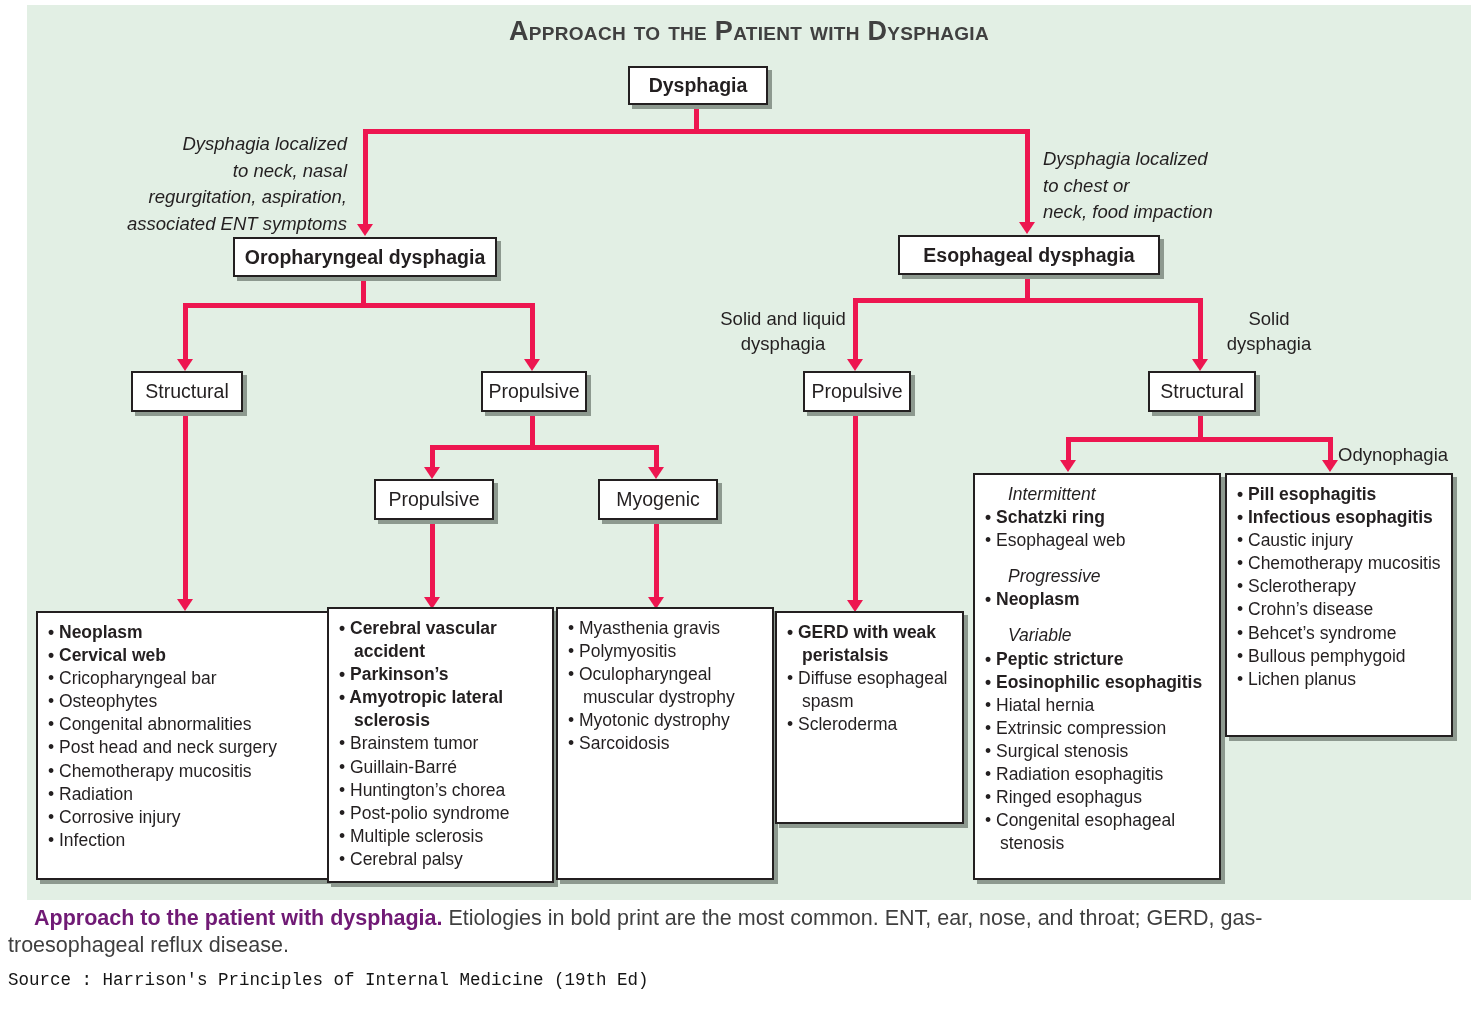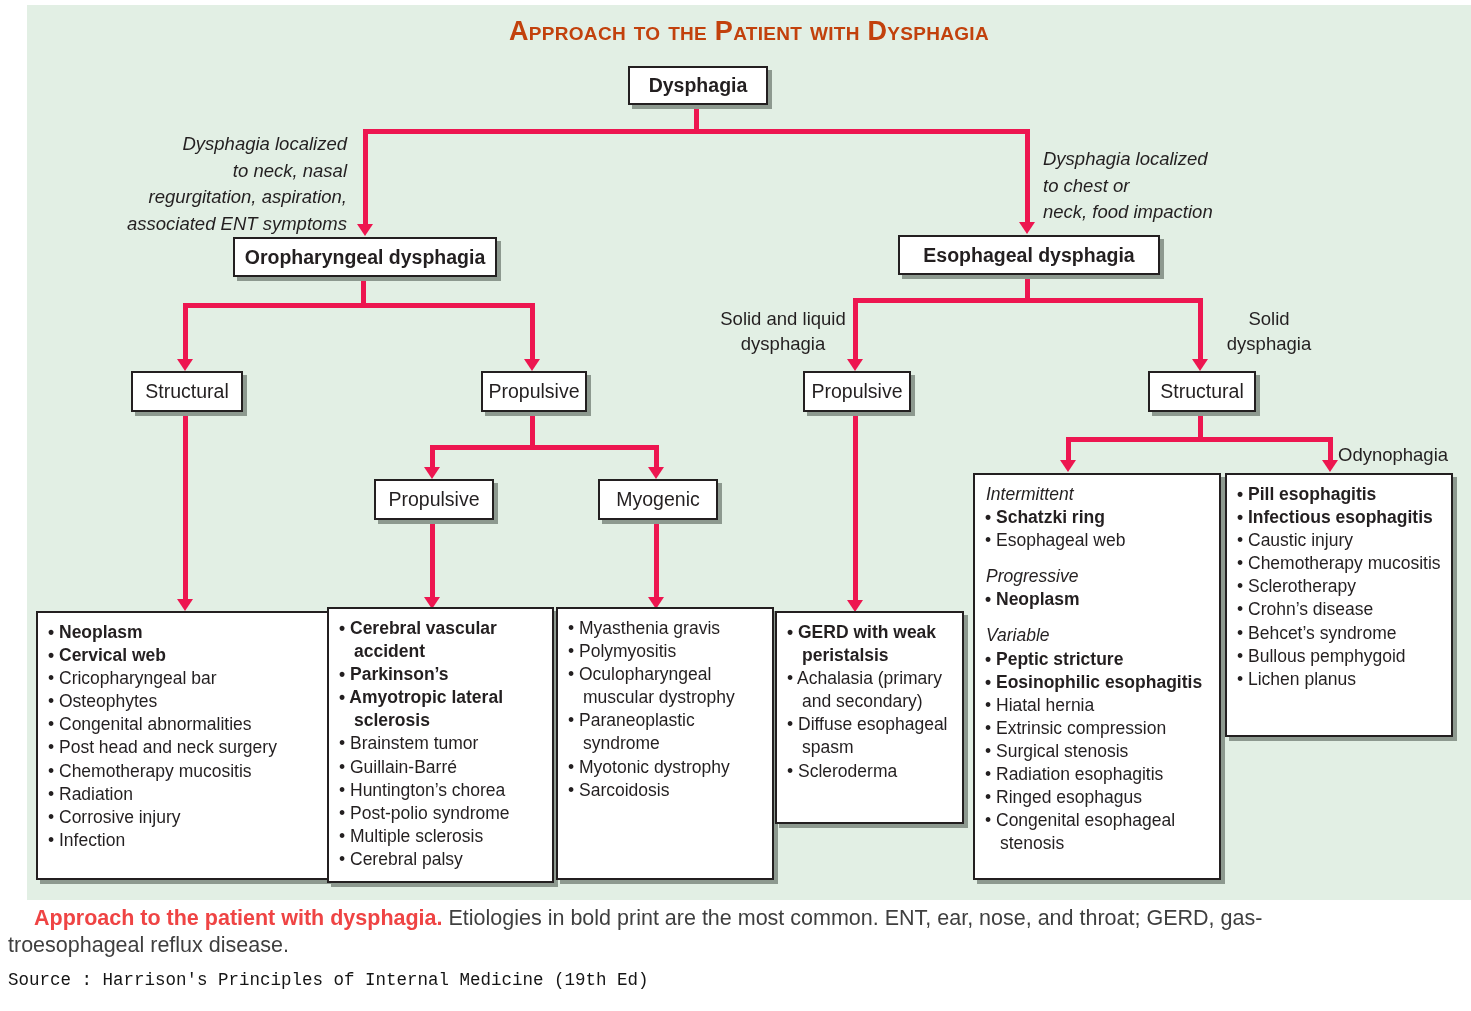--- a/index.html
+++ b/index.html
@@ -7,42 +7,42 @@
     --arrow:#ed1650;
     --border:#231f20;
     --shadow:#8d998f;
     --text:#231f20;
   }
   html,body{margin:0;padding:0;background:#ffffff;}
   body{font-family:"Liberation Sans",sans-serif;color:var(--text);}
   .stage{position:relative;width:1471px;height:1011px;background:#ffffff;overflow:hidden;}
   .panel{position:absolute;left:27px;top:5px;width:1444px;height:895px;background:var(--panel-bg);}
   .title{position:absolute;left:27px;top:16px;width:1444px;text-align:center;
-         font-weight:700;font-variant:small-caps;font-size:27px;letter-spacing:.3px;color:#c2410c;}
+         font-weight:700;font-variant:small-caps;font-size:27px;letter-spacing:.3px;color:#404040;}
   .ln{position:absolute;background:var(--arrow);}
   .ah{position:absolute;width:0;height:0;border-left:8px solid transparent;
       border-right:8px solid transparent;border-top:12px solid var(--arrow);}
   .node{position:absolute;background:#fff;border:2px solid var(--border);
         box-shadow:4px 4px 0 var(--shadow);display:flex;align-items:center;justify-content:center;
         font-size:19.5px;white-space:nowrap;}
   .node.bold{font-weight:700;}
   .listbox{position:absolute;background:#fff;border:2px solid var(--border);
         box-shadow:4px 4px 0 var(--shadow);padding:8px 8px 10px 10px;
         font-size:17.5px;line-height:1.32;}
   .li{padding-left:15px;text-indent:-15px;}
   .li.b{font-weight:700;}
-  .li.hdr{font-style:italic;padding-left:1px;text-indent:0;}
+  .li.hdr{font-style:italic;padding-left:1px;text-indent:0;margin-left:22px;}
   .li.gap{margin-top:13px;}
   .elabel{position:absolute;font-size:18.5px;line-height:26.5px;}
   .it{font-style:italic;}
   .ctr{text-align:center;}
   .rgt{text-align:right;}
   .caption{position:absolute;left:8px;top:905px;width:1456px;font-size:21.5px;
            line-height:27px;color:#3f3f3f;text-indent:26px;}
-  .caption .lead{font-weight:700;color:#ef4444;}
+  .caption .lead{font-weight:700;color:#701a75;}
   .source{position:absolute;left:8px;top:970px;font-size:17.5px;color:#141414;font-family:Liberation Mono, monospace;}
 </style>
 </head>
 <body>
 
 <div class="stage">
   <div class="panel"></div>
 
   <div class="title">Approach to the Patient with Dysphagia</div>
 
@@ -122,27 +122,25 @@
       <div class="li">• Guillain-Barré</div>
       <div class="li">• Huntington’s chorea</div>
       <div class="li">• Post-polio syndrome</div>
       <div class="li">• Multiple sclerosis</div>
       <div class="li">• Cerebral palsy</div>
     </div>
   <div class="listbox" style="left:556px;top:607px;width:196px;min-height:251px">
       <div class="li">• Myasthenia gravis</div>
       <div class="li">• Polymyositis</div>
       <div class="li">• Oculopharyngeal muscular dystrophy</div>
-      <div class="li">• Paraneoplastic syndrome</div>
       <div class="li">• Myotonic dystrophy</div>
       <div class="li">• Sarcoidosis</div>
     </div>
   <div class="listbox" style="left:775px;top:611px;width:167px;min-height:191px">
       <div class="li b">• GERD with weak peristalsis</div>
-      <div class="li">• Achalasia (primary and secondary)</div>
       <div class="li">• Diffuse esophageal spasm</div>
       <div class="li">• Scleroderma</div>
     </div>
   <div class="listbox" style="left:973px;top:473px;width:226px;min-height:385px">
       <div class="li hdr">Intermittent</div>
       <div class="li b">• Schatzki ring</div>
       <div class="li">• Esophageal web</div>
       <div class="li hdr gap">Progressive</div>
       <div class="li b">• Neoplasm</div>
       <div class="li hdr gap">Variable</div>

